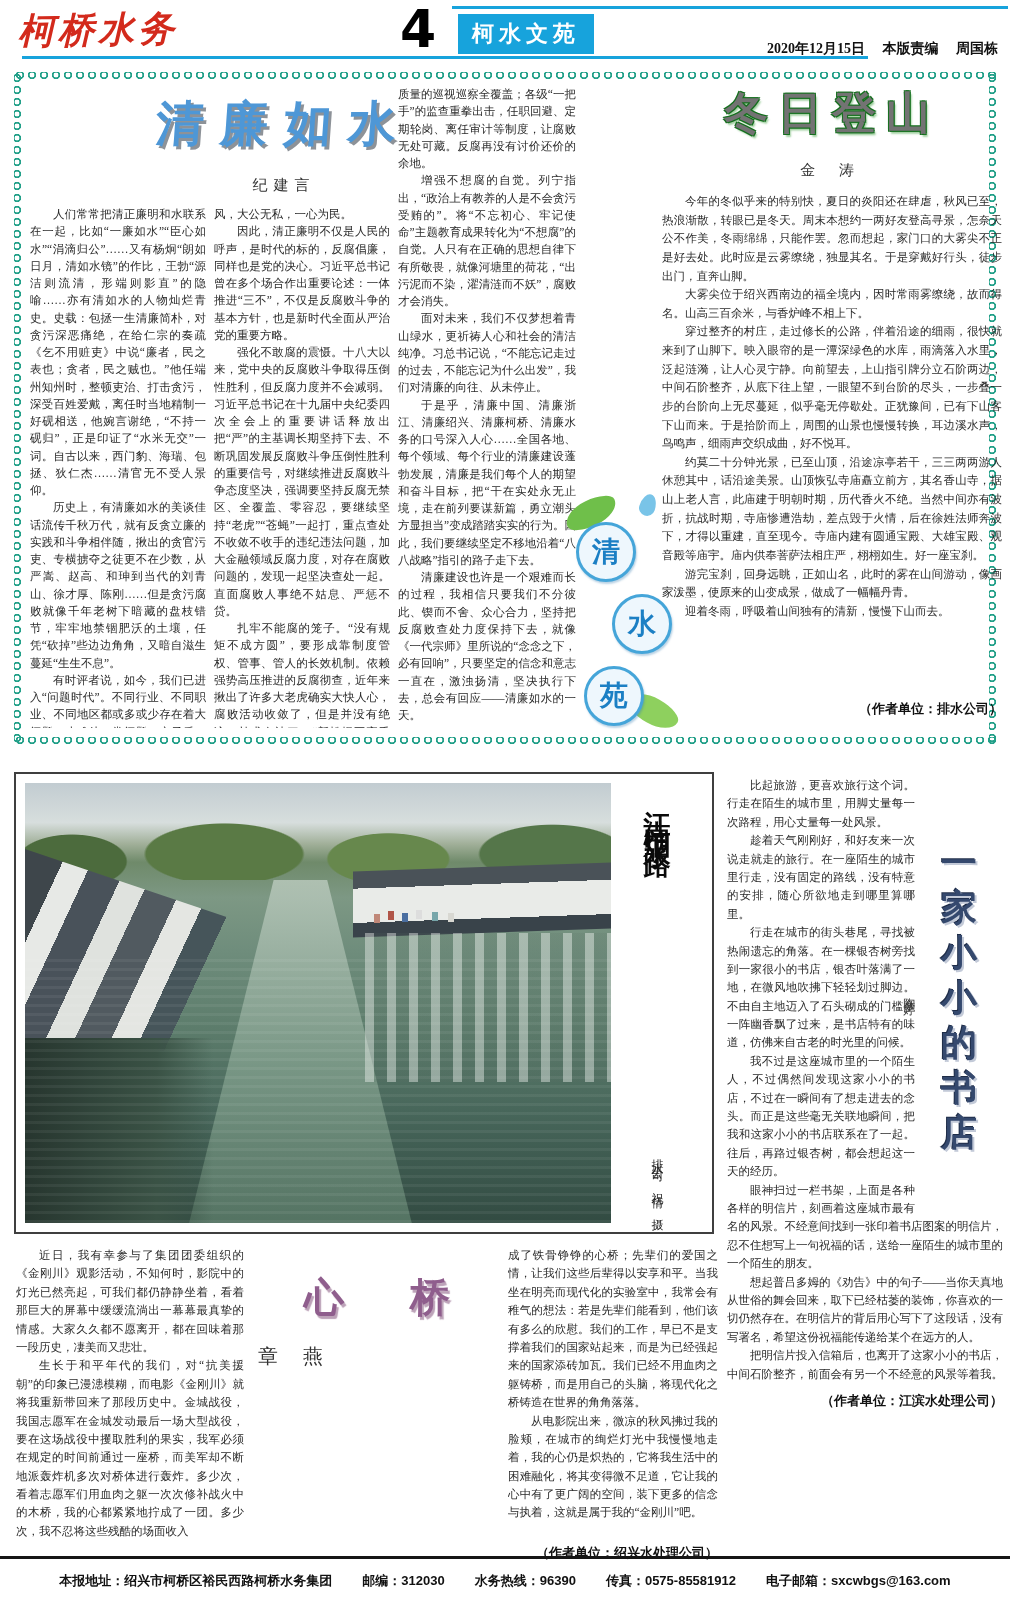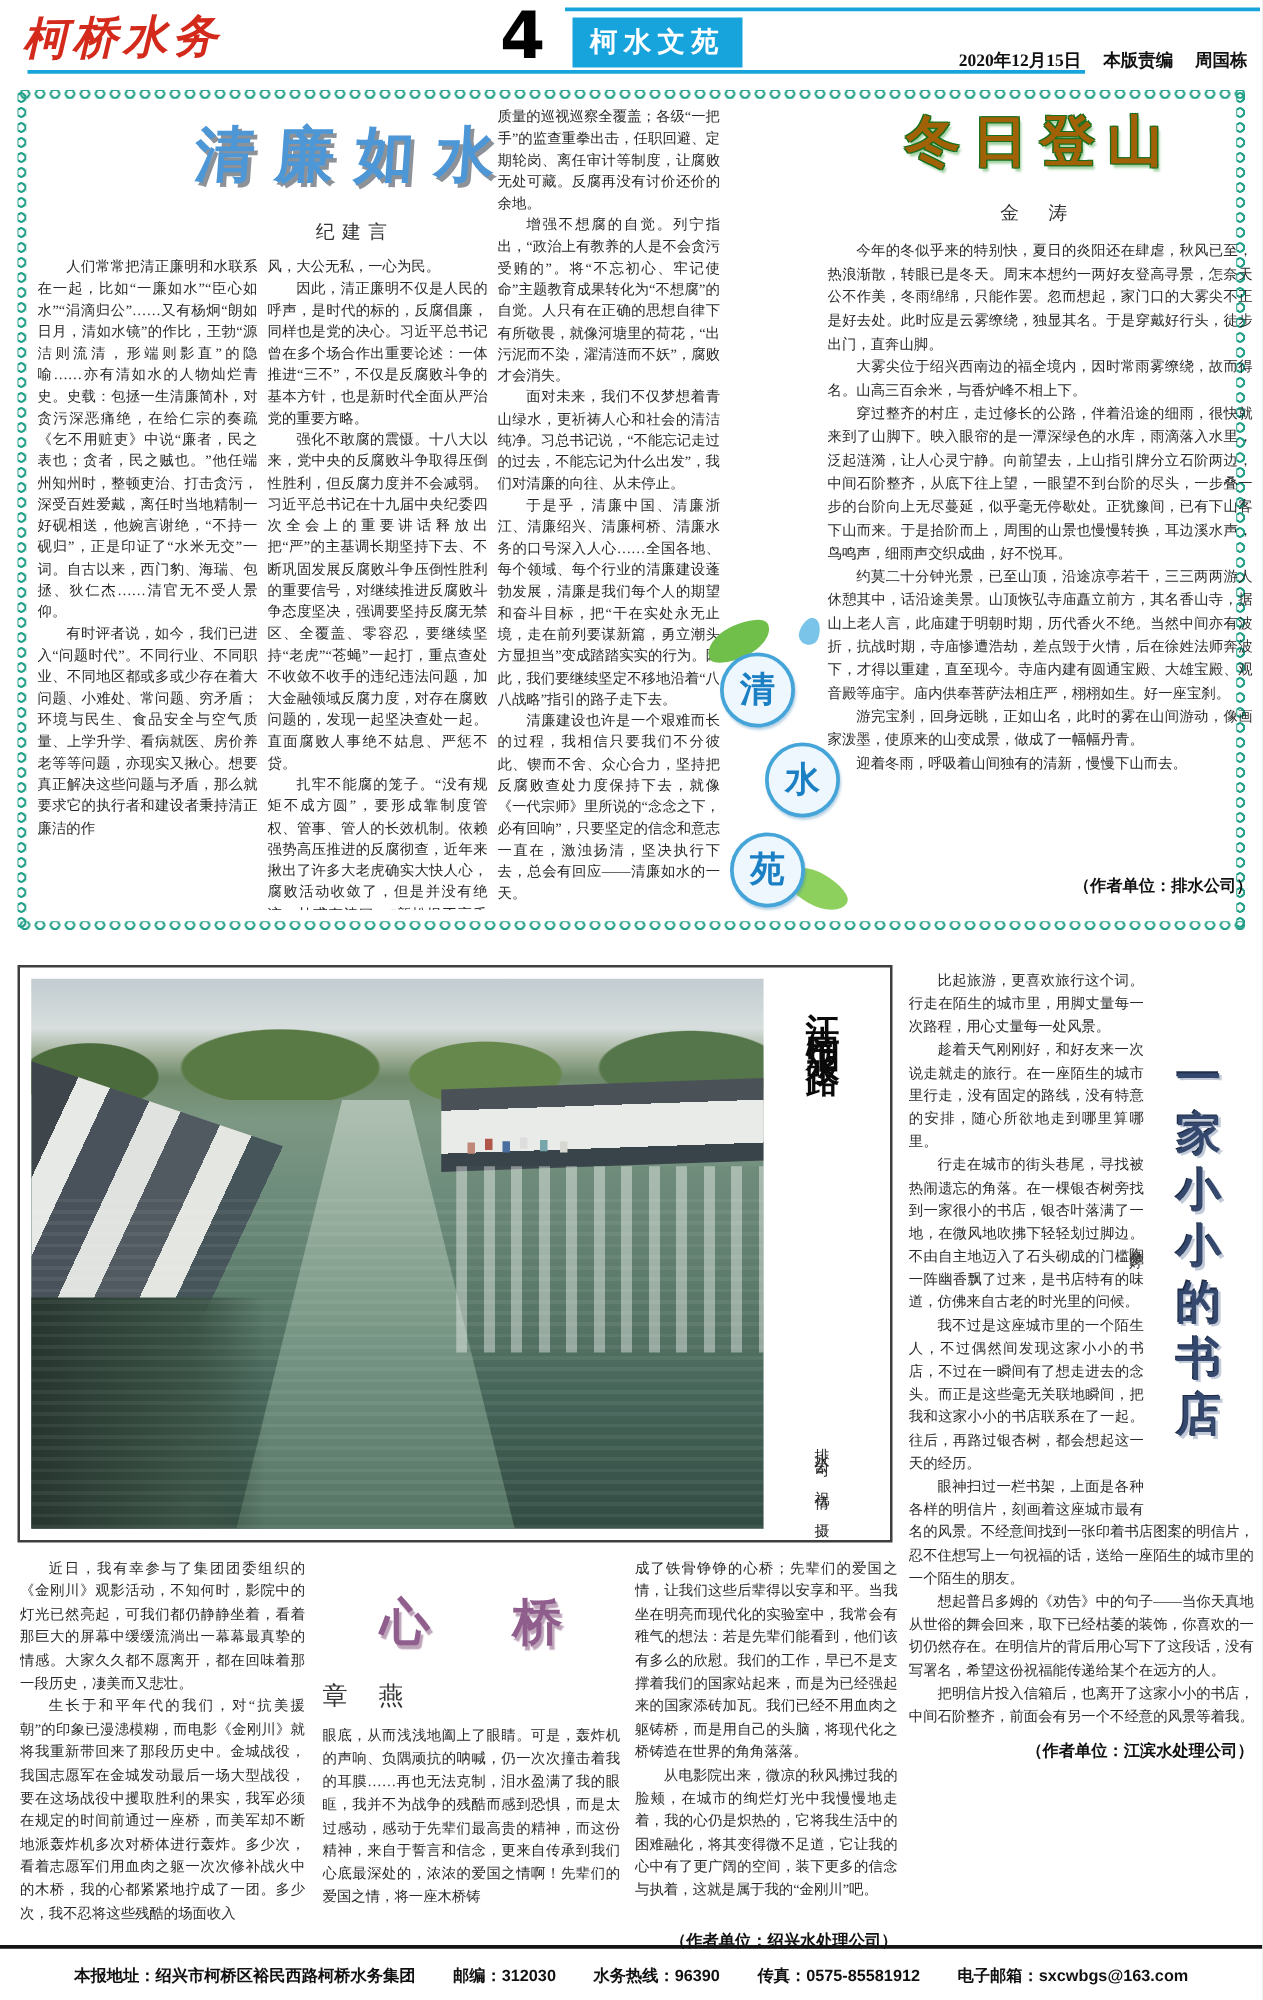--- a/index.html
+++ b/index.html
@@ -50,21 +50,21 @@
   .badge-circles{position:relative;padding-top:8px;}
   .badge-circle{width:54px;height:54px;border-radius:50%;border:3px solid #45a5d9;background:#eef7fd;
                 color:#1b7fc4;font-size:28px;font-weight:bold;display:flex;align-items:center;justify-content:center;
                 font-family:"DejaVu Serif",serif;margin-top:12px;box-shadow:1px 2px 2px rgba(60,130,180,.35);}
   .badge-circle:nth-child(1){margin-left:6px;}
   .badge-circle:nth-child(2){margin-left:42px;}
   .badge-circle:nth-child(3){margin-left:14px;}
 
   
   .drds{left:648px;top:12px;width:340px;}
-  .drds-title{text-align:center;font-size:44px;font-weight:bold;color:#a16207;letter-spacing:10px;
+  .drds-title{text-align:center;font-size:44px;font-weight:bold;color:#737373;letter-spacing:10px;
               font-family:"DejaVu Sans",sans-serif;
               text-shadow:1px 1px 0 #16701f,-1px -1px 0 #16701f,1px -1px 0 #16701f,-1px 1px 0 #16701f,2px 3px 2px #9fcf9f;}
   .drds-author{text-align:center;font-size:15px;letter-spacing:10px;margin:18px 0 12px;color:#333;}
   .drds-paras{font-size:11.5px;line-height:1.62;text-align:justify;height:500px;overflow:hidden;color:#2a2a2a;}
   .attribution{text-align:right;font-weight:bold;font-size:13px;margin-top:8px;color:#111;}
 
   
   .photo-frame{left:14px;top:772px;width:700px;height:462px;border:2px solid #3f3f3f;background:#fff;
                box-sizing:border-box;padding:9px;display:flex;}
   .photo{flex:1;position:relative;overflow:hidden;
@@ -142,20 +142,21 @@
   <div class="abs sec-top">
     <div class="wave-h wave-top"></div>
     <div class="wave-h wave-bottom"></div>
     <div class="wave-v wave-left"></div>
     <div class="wave-v wave-right"></div>
 
     <div class="abs ql-title">清廉如水</div>
     <div class="abs ql-author">纪建言</div>
     <div class="abs news-col ql-col1">
         <p class="para">人们常常把清正廉明和水联系在一起，比如“一廉如水”“臣心如水”“涓滴归公”……又有杨炯“朗如日月，清如水镜”的作比，王勃“源洁则流清，形端则影直”的隐喻……亦有清如水的人物灿烂青史。史载：包拯一生清廉简朴，对贪污深恶痛绝，在给仁宗的奏疏《乞不用赃吏》中说“廉者，民之表也；贪者，民之贼也。”他任端州知州时，整顿吏治、打击贪污，深受百姓爱戴，离任时当地精制一好砚相送，他婉言谢绝，“不持一砚归”，正是印证了“水米无交”一词。自古以来，西门豹、海瑞、包拯、狄仁杰……清官无不受人景仰。</p>
+        <p class="para">历史上，有清廉如水的美谈佳话流传千秋万代，就有反贪立廉的实践和斗争相伴随，揪出的贪官污吏、专横掳夺之徒更不在少数，从严嵩、赵高、和珅到当代的刘青山、徐才厚、陈刚……但是贪污腐败就像千年老树下暗藏的盘枝错节，牢牢地禁锢肥沃的土壤，任凭“砍掉”些边边角角，又暗自滋生蔓延“生生不息”。</p>
         <p class="para">有时评者说，如今，我们已进入“问题时代”。不同行业、不同职业、不同地区都或多或少存在着大问题、小难处、常问题、穷矛盾；环境与民生、食品安全与空气质量、上学升学、看病就医、房价养老等等问题，亦现实又揪心。想要真正解决这些问题与矛盾，那么就要求它的执行者和建设者秉持清正廉洁的作</p>
       </div>
     <div class="abs news-col ql-col2">
         <p class="para cont">风，大公无私，一心为民。</p>
         <p class="para">因此，清正廉明不仅是人民的呼声，是时代的标的，反腐倡廉，同样也是党的决心。习近平总书记曾在多个场合作出重要论述：一体推进“三不”，不仅是反腐败斗争的基本方针，也是新时代全面从严治党的重要方略。</p>
         <p class="para">强化不敢腐的震慑。十八大以来，党中央的反腐败斗争取得压倒性胜利，但反腐力度并不会减弱。习近平总书记在十九届中央纪委四次全会上的重要讲话释放出把“严”的主基调长期坚持下去、不断巩固发展反腐败斗争压倒性胜利的重要信号，对继续推进反腐败斗争态度坚决，强调要坚持反腐无禁区、全覆盖、零容忍，要继续坚持“老虎”“苍蝇”一起打，重点查处不收敛不收手的违纪违法问题，加大金融领域反腐力度，对存在腐败问题的，发现一起坚决查处一起。直面腐败人事绝不姑息、严惩不贷。</p>
         <p class="para">扎牢不能腐的笼子。“没有规矩不成方圆”，要形成靠制度管权、管事、管人的长效机制。依赖强势高压推进的反腐彻查，近年来揪出了许多大老虎确实大快人心，腐败活动收敛了，但是并没有绝迹。杜甫有诗曰：“新松恨不高千尺，恶竹应须斩万竿。”习总书记强调，腐败的本质是权力滥用，要强化对权力运行的制约和监督。以严格的执纪执法增强制度刚性，推动形成不断完备的制度体系、严格有效的监督体系。于是，高</p>
       </div>
     <div class="abs news-col ql-col3">
         <p class="para cont">质量的巡视巡察全覆盖；各级“一把手”的监查重拳出击，任职回避、定期轮岗、离任审计等制度，让腐败无处可藏。反腐再没有讨价还价的余地。</p>
@@ -238,23 +239,20 @@
   </div>
 
   <div class="abs xq">
     <div class="xq-col xq-col1">
         <p class="para">近日，我有幸参与了集团团委组织的《金刚川》观影活动，不知何时，影院中的灯光已然亮起，可我们都仍静静坐着，看着那巨大的屏幕中缓缓流淌出一幕幕最真挚的情感。大家久久都不愿离开，都在回味着那一段历史，凄美而又悲壮。</p>
         <p class="para">生长于和平年代的我们，对“抗美援朝”的印象已漫漶模糊，而电影《金刚川》就将我重新带回来了那段历史中。金城战役，我国志愿军在金城发动最后一场大型战役，要在这场战役中攫取胜利的果实，我军必须在规定的时间前通过一座桥，而美军却不断地派轰炸机多次对桥体进行轰炸。多少次，看着志愿军们用血肉之躯一次次修补战火中的木桥，我的心都紧紧地拧成了一团。多少次，我不忍将这些残酷的场面收入</p>
       </div>
     <div class="abs xq-mid">
       <div class="xq-title">心 桥</div>
       <div class="xq-author">章 燕</div>
-      <div class="xq-mid-text">
-          <p class="para cont">眼底，从而浅浅地阖上了眼睛。可是，轰炸机的声响、负隅顽抗的呐喊，仍一次次撞击着我的耳膜……再也无法克制，泪水盈满了我的眼眶，我并不为战争的残酷而感到恐惧，而是太过感动，感动于先辈们最高贵的精神，而这份精神，来自于誓言和信念，更来自传承到我们心底最深处的，浓浓的爱国之情啊！先辈们的爱国之情，将一座木桥铸</p>
-        </div>
     </div>
     <div class="xq-col xq-col3">
         <p class="para cont">成了铁骨铮铮的心桥；先辈们的爱国之情，让我们这些后辈得以安享和平。当我坐在明亮而现代化的实验室中，我常会有稚气的想法：若是先辈们能看到，他们该有多么的欣慰。我们的工作，早已不是支撑着我们的国家站起来，而是为已经强起来的国家添砖加瓦。我们已经不用血肉之躯铸桥，而是用自己的头脑，将现代化之桥铸造在世界的角角落落。</p>
         <p class="para">从电影院出来，微凉的秋风拂过我的脸颊，在城市的绚烂灯光中我慢慢地走着，我的心仍是炽热的，它将我生活中的困难融化，将其变得微不足道，它让我的心中有了更广阔的空间，装下更多的信念与执着，这就是属于我的“金刚川”吧。</p>
       </div>
     <div class="abs" style="left:494px;top:292px;width:210px;">
       <div class="attribution">（作者单位：绍兴水处理公司）</div>
     </div>
   </div>
 

